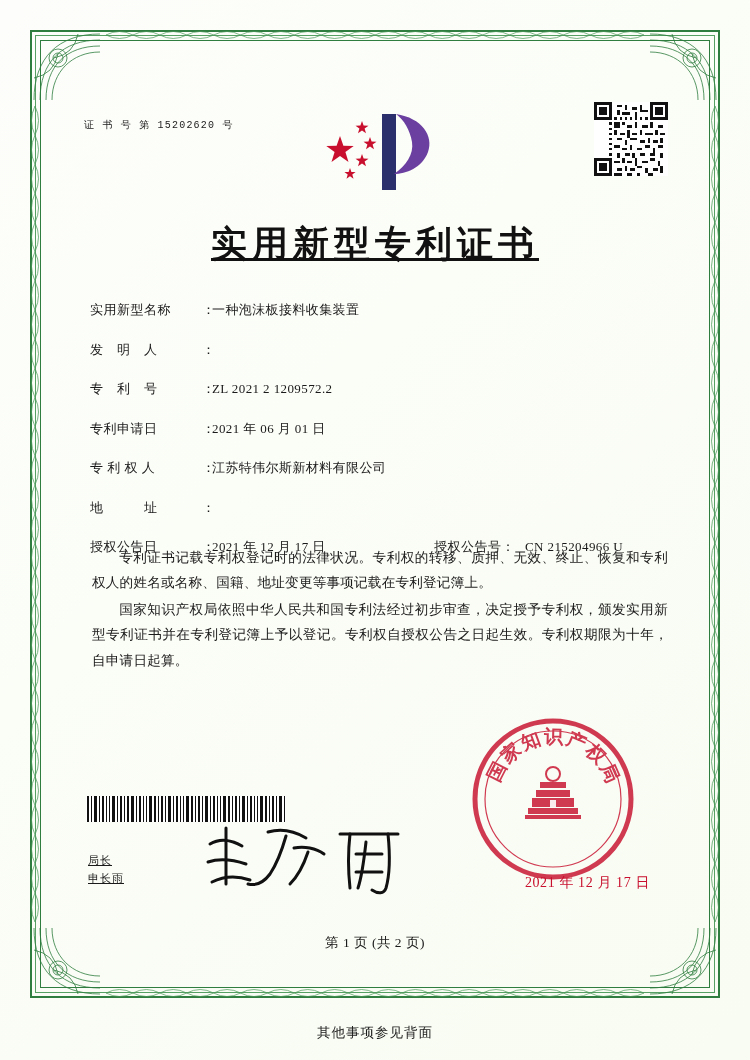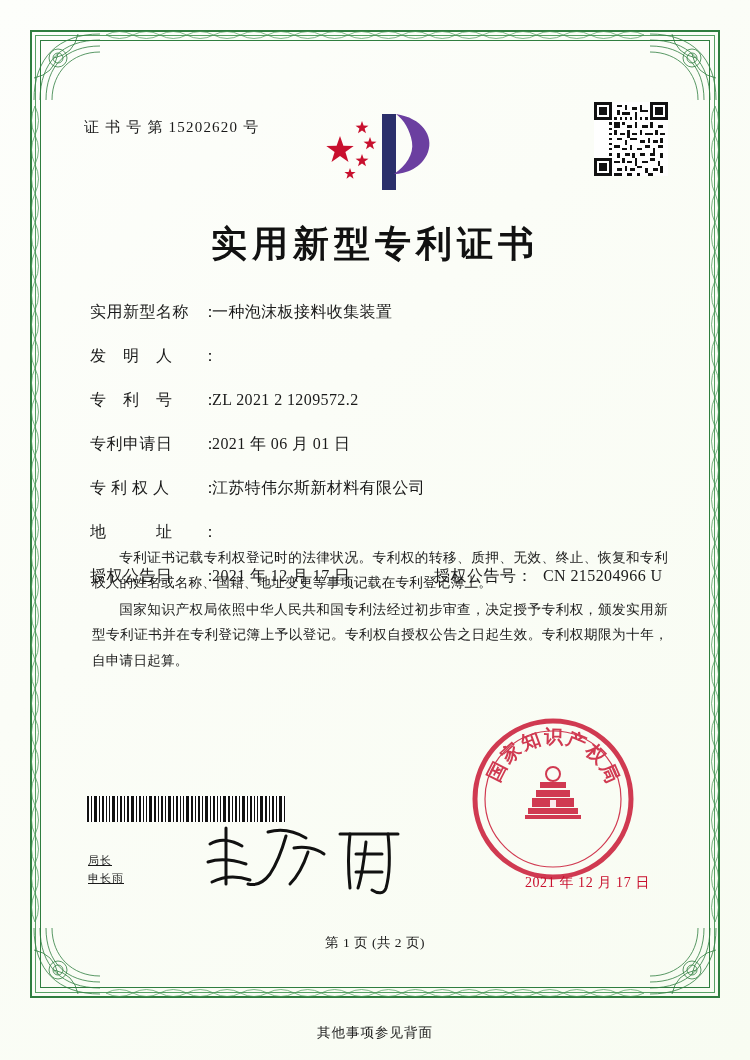--- a/index.html
+++ b/index.html
@@ -79,24 +79,24 @@
     left: 70px;
     top: 80px;
     right: 70px;
     bottom: 110px;
   }
 
   .cert-no {
     position: absolute;
     left: 14px;
     top: 38px;
-    font-size: 15px;
+    font-size: 10px;
     letter-spacing: 1.2px;
     color: #1a1a1a;
-    font-family: Liberation Serif, serif;
+    font-family: Liberation Mono, monospace;
   }
 
   .logo {
     position: absolute;
     left: 50%;
     top: 20px;
     transform: translateX(-50%);
     width: 130px;
     height: 100px;
   }
@@ -113,33 +113,34 @@
     position: absolute;
     left: 0;
     right: 0;
     top: 140px;
     text-align: center;
     font-size: 36px;
     letter-spacing: 5px;
     font-weight: bold;
     color: #111;
     font-family: "DejaVu Serif", serif;
+    text-decoration: underline;
   }
 
   .fields {
     position: absolute;
     left: 20px;
     right: 10px;
     top: 220px;
   }
   .field-row {
     display: flex;
     align-items: baseline;
     margin-bottom: 20px;
-    font-size: 16px;
+    font-size: 13px;
     line-height: 1.5;
   }
   .field-label {
     width: 112px;
     flex: 0 0 112px;
     letter-spacing: 0.5px;
     white-space: nowrap;
   }
   .field-sep { width: 10px; flex: 0 0 10px; }
   .field-value {

